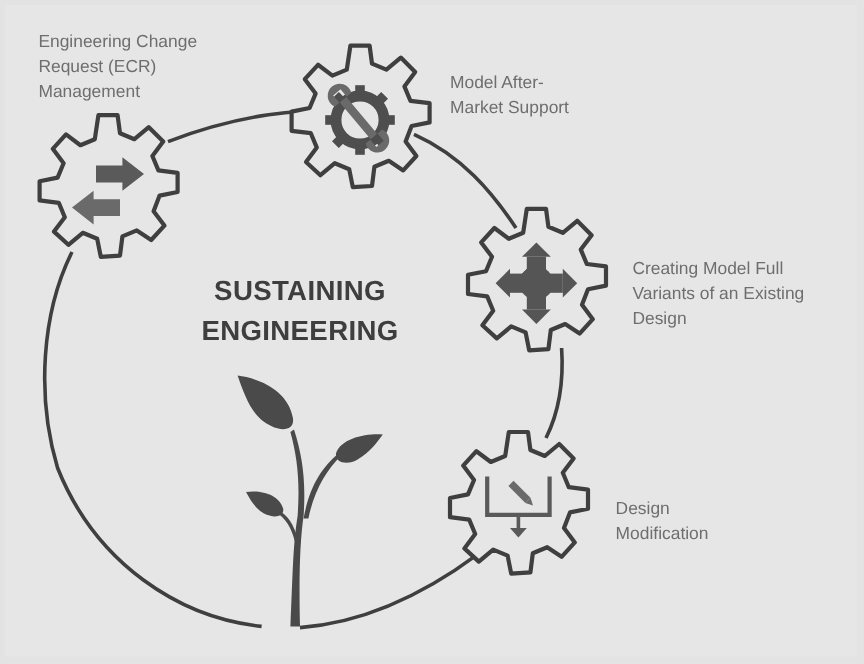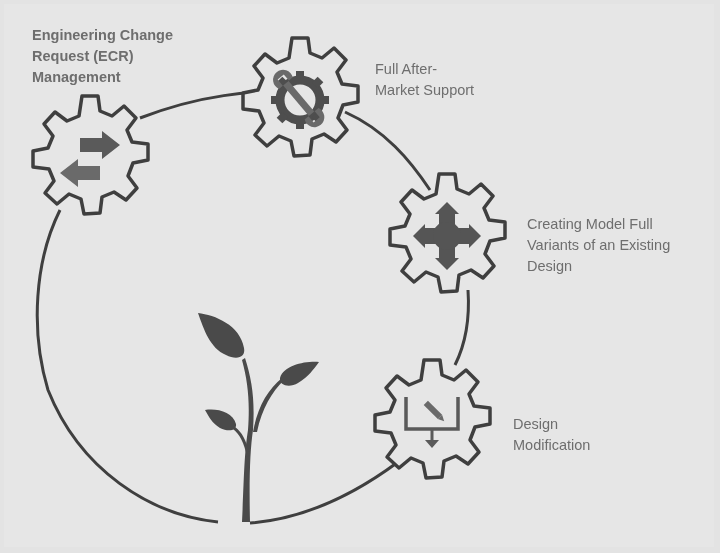--- a/index.html
+++ b/index.html
@@ -109,25 +109,27 @@
       <path d="M 250,522 C 249,480 250,450 253,430 C 255,400 252,380 245,358 L 242,360 C 248,382 250,402 248,430 C 244,455 244,480 242,522 Z"></path>
       <path d="M 253,432 C 258,405 268,390 282,378 L 284,380 C 272,392 262,408 257,432 Z"></path>
       <path d="M 250,455 C 246,440 242,432 235,427 L 233,429 C 240,435 244,442 247,457 Z"></path>
       <path d="M 198,313 C 215,315 240,325 244,348 C 246,358 236,360 226,355 C 210,348 204,330 198,313 Z"></path>
       <path d="M 319,362 C 305,361 284,365 280,378 C 279,386 290,388 298,383 C 309,376 313,370 319,362 Z"></path>
       <path d="M 205,410 C 217,408 233,412 236,424 C 237,431 228,432 220,428 C 212,423 209,417 205,410 Z"></path>
     </g>
   </svg>
 
   <div class="title">
+    <div>SUSTAINING</div>
+    <div>ENGINEERING</div>
   </div>
 
-  <div class="label" style="left:32px; top:25px;font-weight:bold;">Engineering Change
+  <div class="label" style="left:32px; top:25px;">Engineering Change
 Request (ECR)
 Management</div>
-  <div class="label" style="left:375px; top:59px;">Full After-
+  <div class="label" style="left:375px; top:59px;">Model After-
 Market Support</div>
   <div class="label" style="left:527px; top:214px;">Creating Model Full
 Variants of an Existing
 Design</div>
   <div class="label" style="left:513px; top:414px;">Design
 Modification</div>
 </div>
 
 </body></html>

